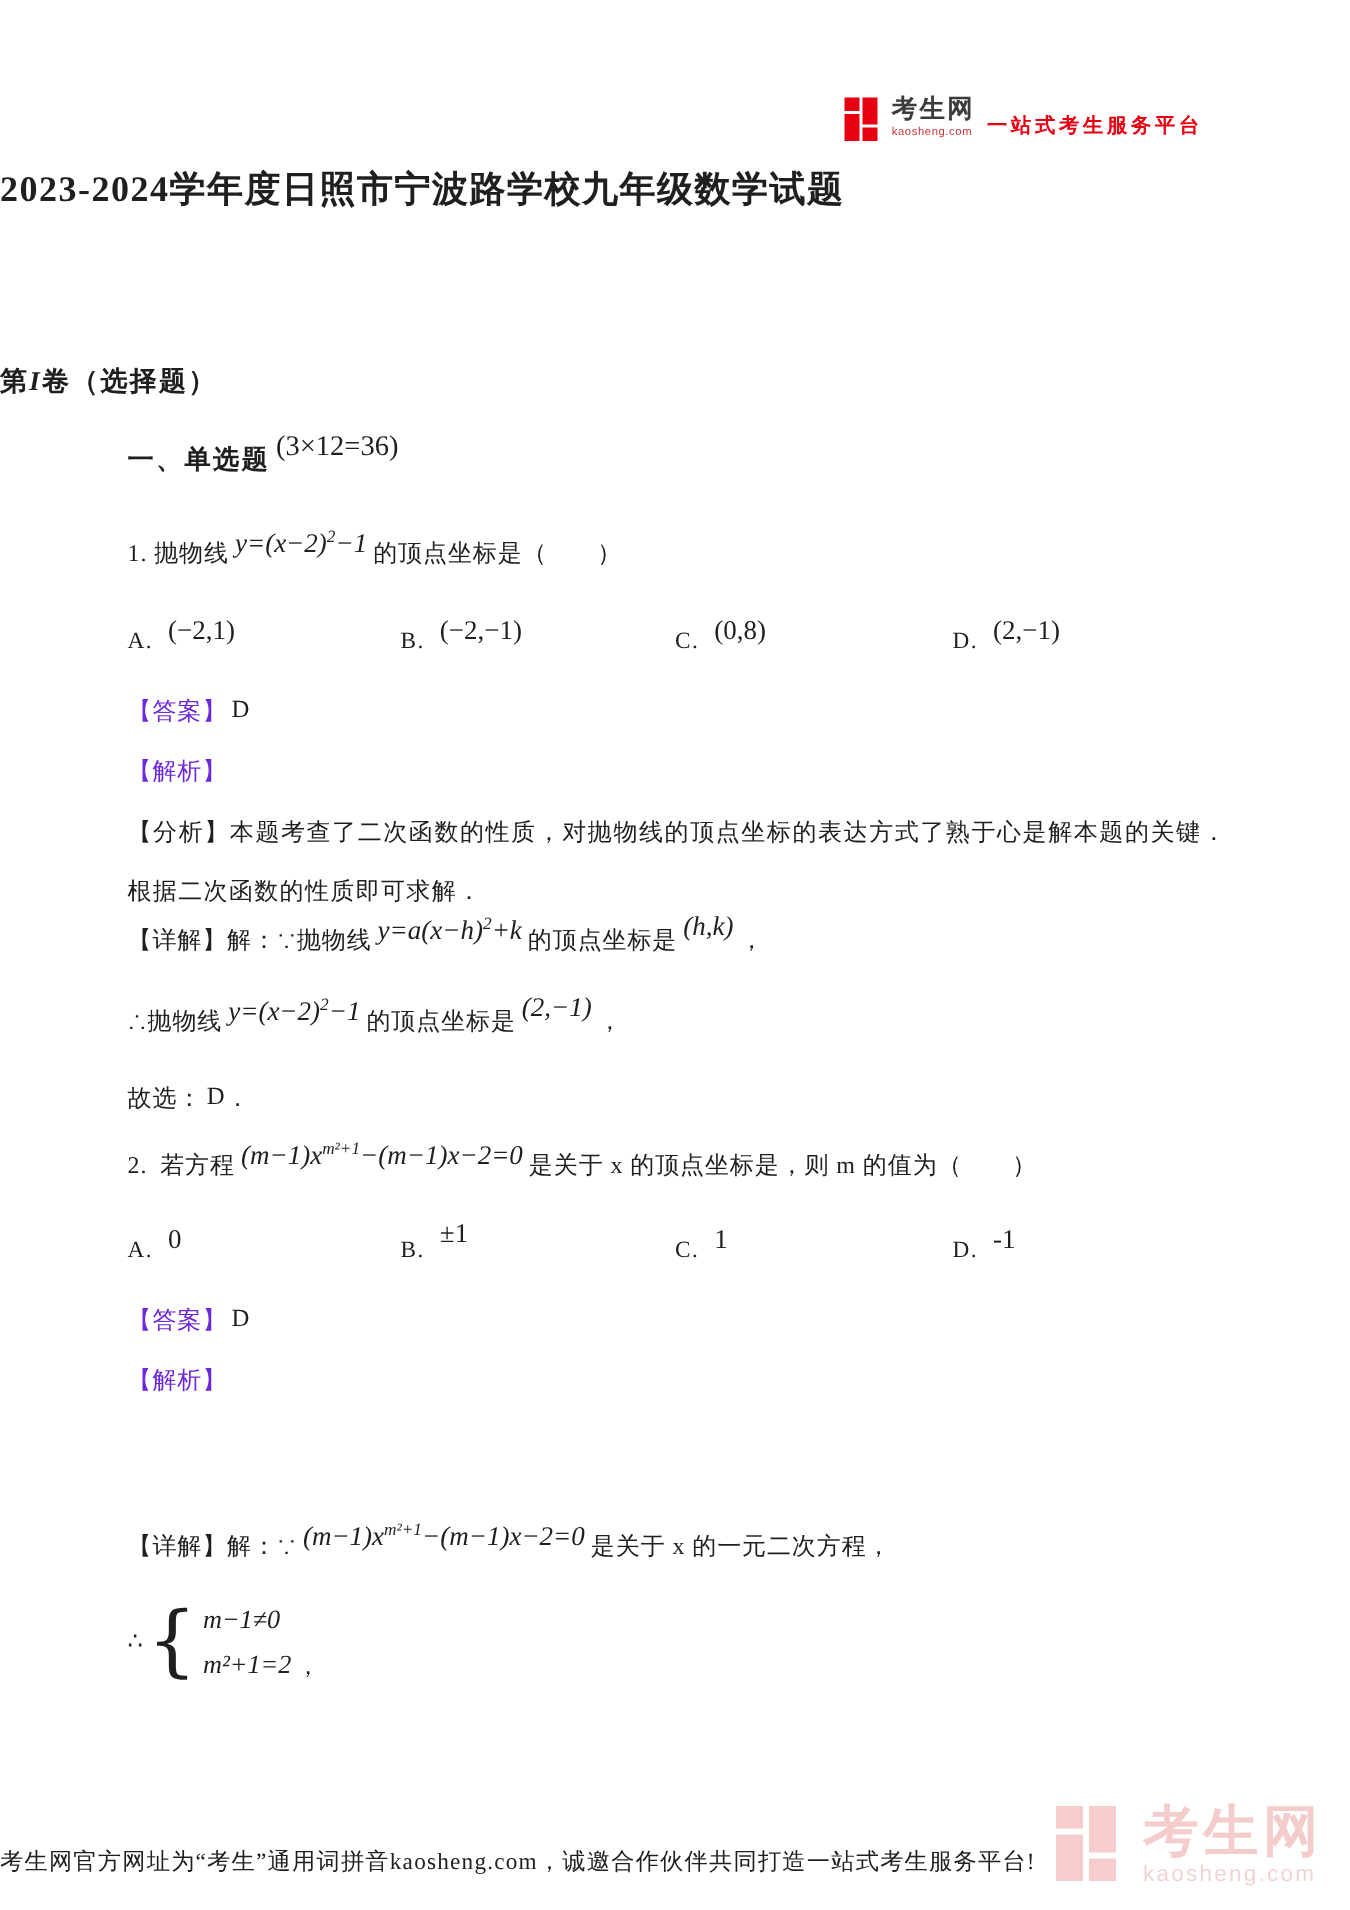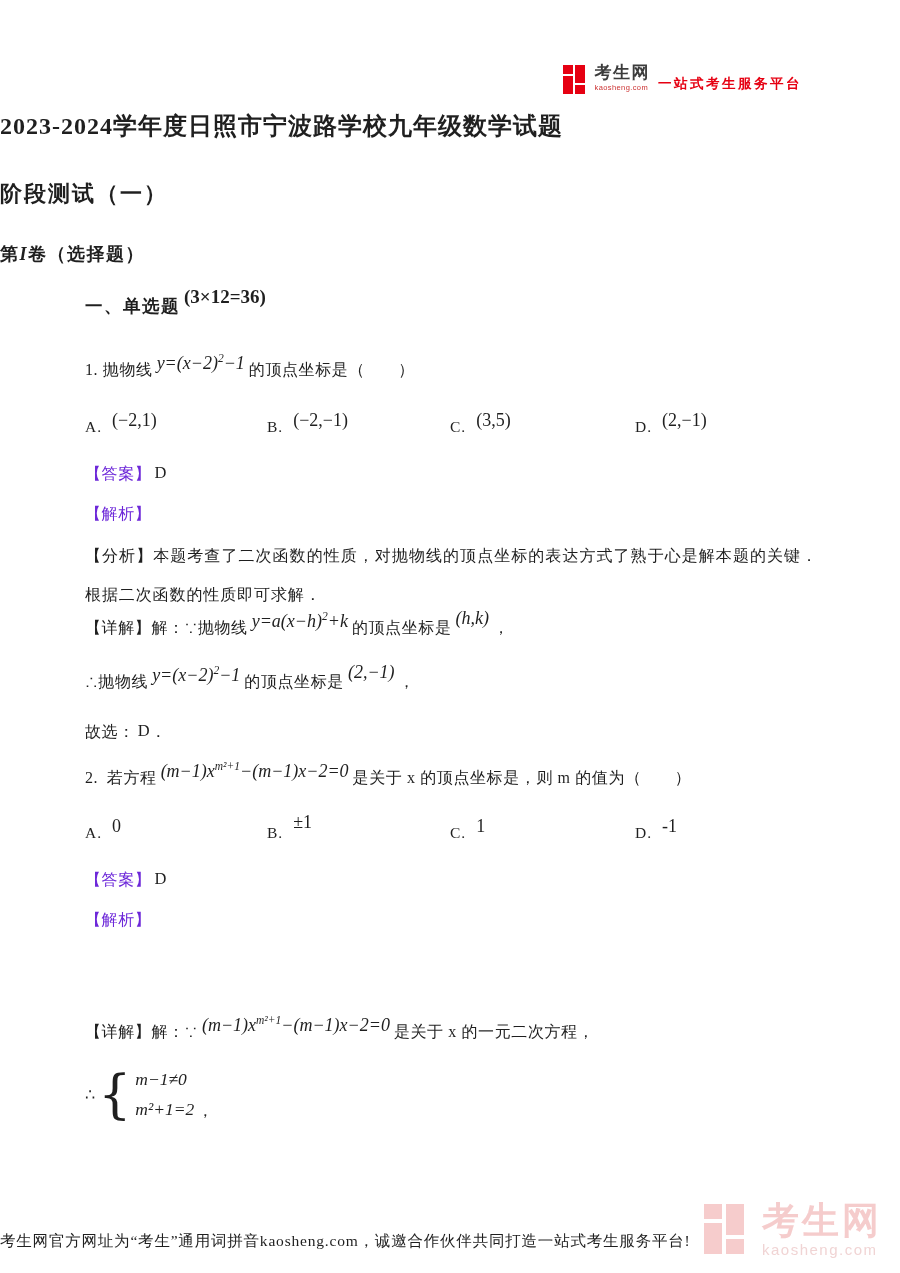--- a/index.html
+++ b/index.html
@@ -79,33 +79,32 @@
         <i class="b4"></i>
       </span>
     <span class="brandcol">
       <span class="brand">考生网</span>
       <span class="branddom">kaosheng.com</span>
     </span>
     <span class="tagline">一站式考生服务平台</span>
   </div>
 
   <div class="line centered doc-title">2023-2024学年度日照市宁波路学校九年级数学试题</div>
-  <div class="line centered doc-subtitle">阶段测试（一）</div>
   <div class="line centered part-heading"><span>第</span><i>I</i><span>卷（选择题）</span></div>
 
-  <div class="line sec-heading"><span>一、单选题</span><span class="math up raise9" style="font-weight:bold;font-size:19px;margin-top:11px;">(3×12=36)</span></div>
+  <div class="line sec-heading"><span>一、单选题</span><span class="math up raise9" style="font-weight:normal;font-size:19px;margin-top:11px;">(3×12=36)</span></div>
 
   <div class="line" style="top:358px">
     <span>1.</span>
     <span style="margin-left:0;">抛物线</span><span class="math"><span>y=(x−2)</span><sup>2</sup><span>−1</span></span><span>的顶点坐标是（　　）</span>
   </div>
 
   <div class="opt" style="left:85px;top:416px"><span class="lbl">A.</span><span class="math up">(−2,1)</span></div>
   <div class="opt" style="left:267px;top:416px"><span class="lbl">B.</span><span class="math up">(−2,−1)</span></div>
-  <div class="opt" style="left:450px;top:416px"><span class="lbl">C.</span><span class="math up">(3,5)</span></div>
+  <div class="opt" style="left:450px;top:416px"><span class="lbl">C.</span><span class="math up">(0,8)</span></div>
   <div class="opt" style="left:635px;top:416px"><span class="lbl">D.</span><span class="math up">(2,−1)</span></div>
 
   <div class="line" style="top:464px"><span class="tag-blue">【答案】</span><span class="ans">D</span></div>
   <div class="line" style="top:504px"><span class="tag-blue">【解析】</span></div>
   <div class="para" style="top:536px"><span class="tag">【分析】</span><span>本题考查了二次函数的性质，对抛物线的顶点坐标的表达方式了熟于心是解本题的关键．根据二次函数的性质即可求解．</span></div>
 
   <div class="line" style="top:616px">
     <span class="tag">【详解】</span><span>解：∵抛物线</span><span class="math"><span>y=a(x−h)</span><sup>2</sup><span>+k</span></span><span>的顶点坐标是</span><span class="math raise9">(h,k)</span><span>，</span>
   </div>
   <div class="line" style="top:670px">

